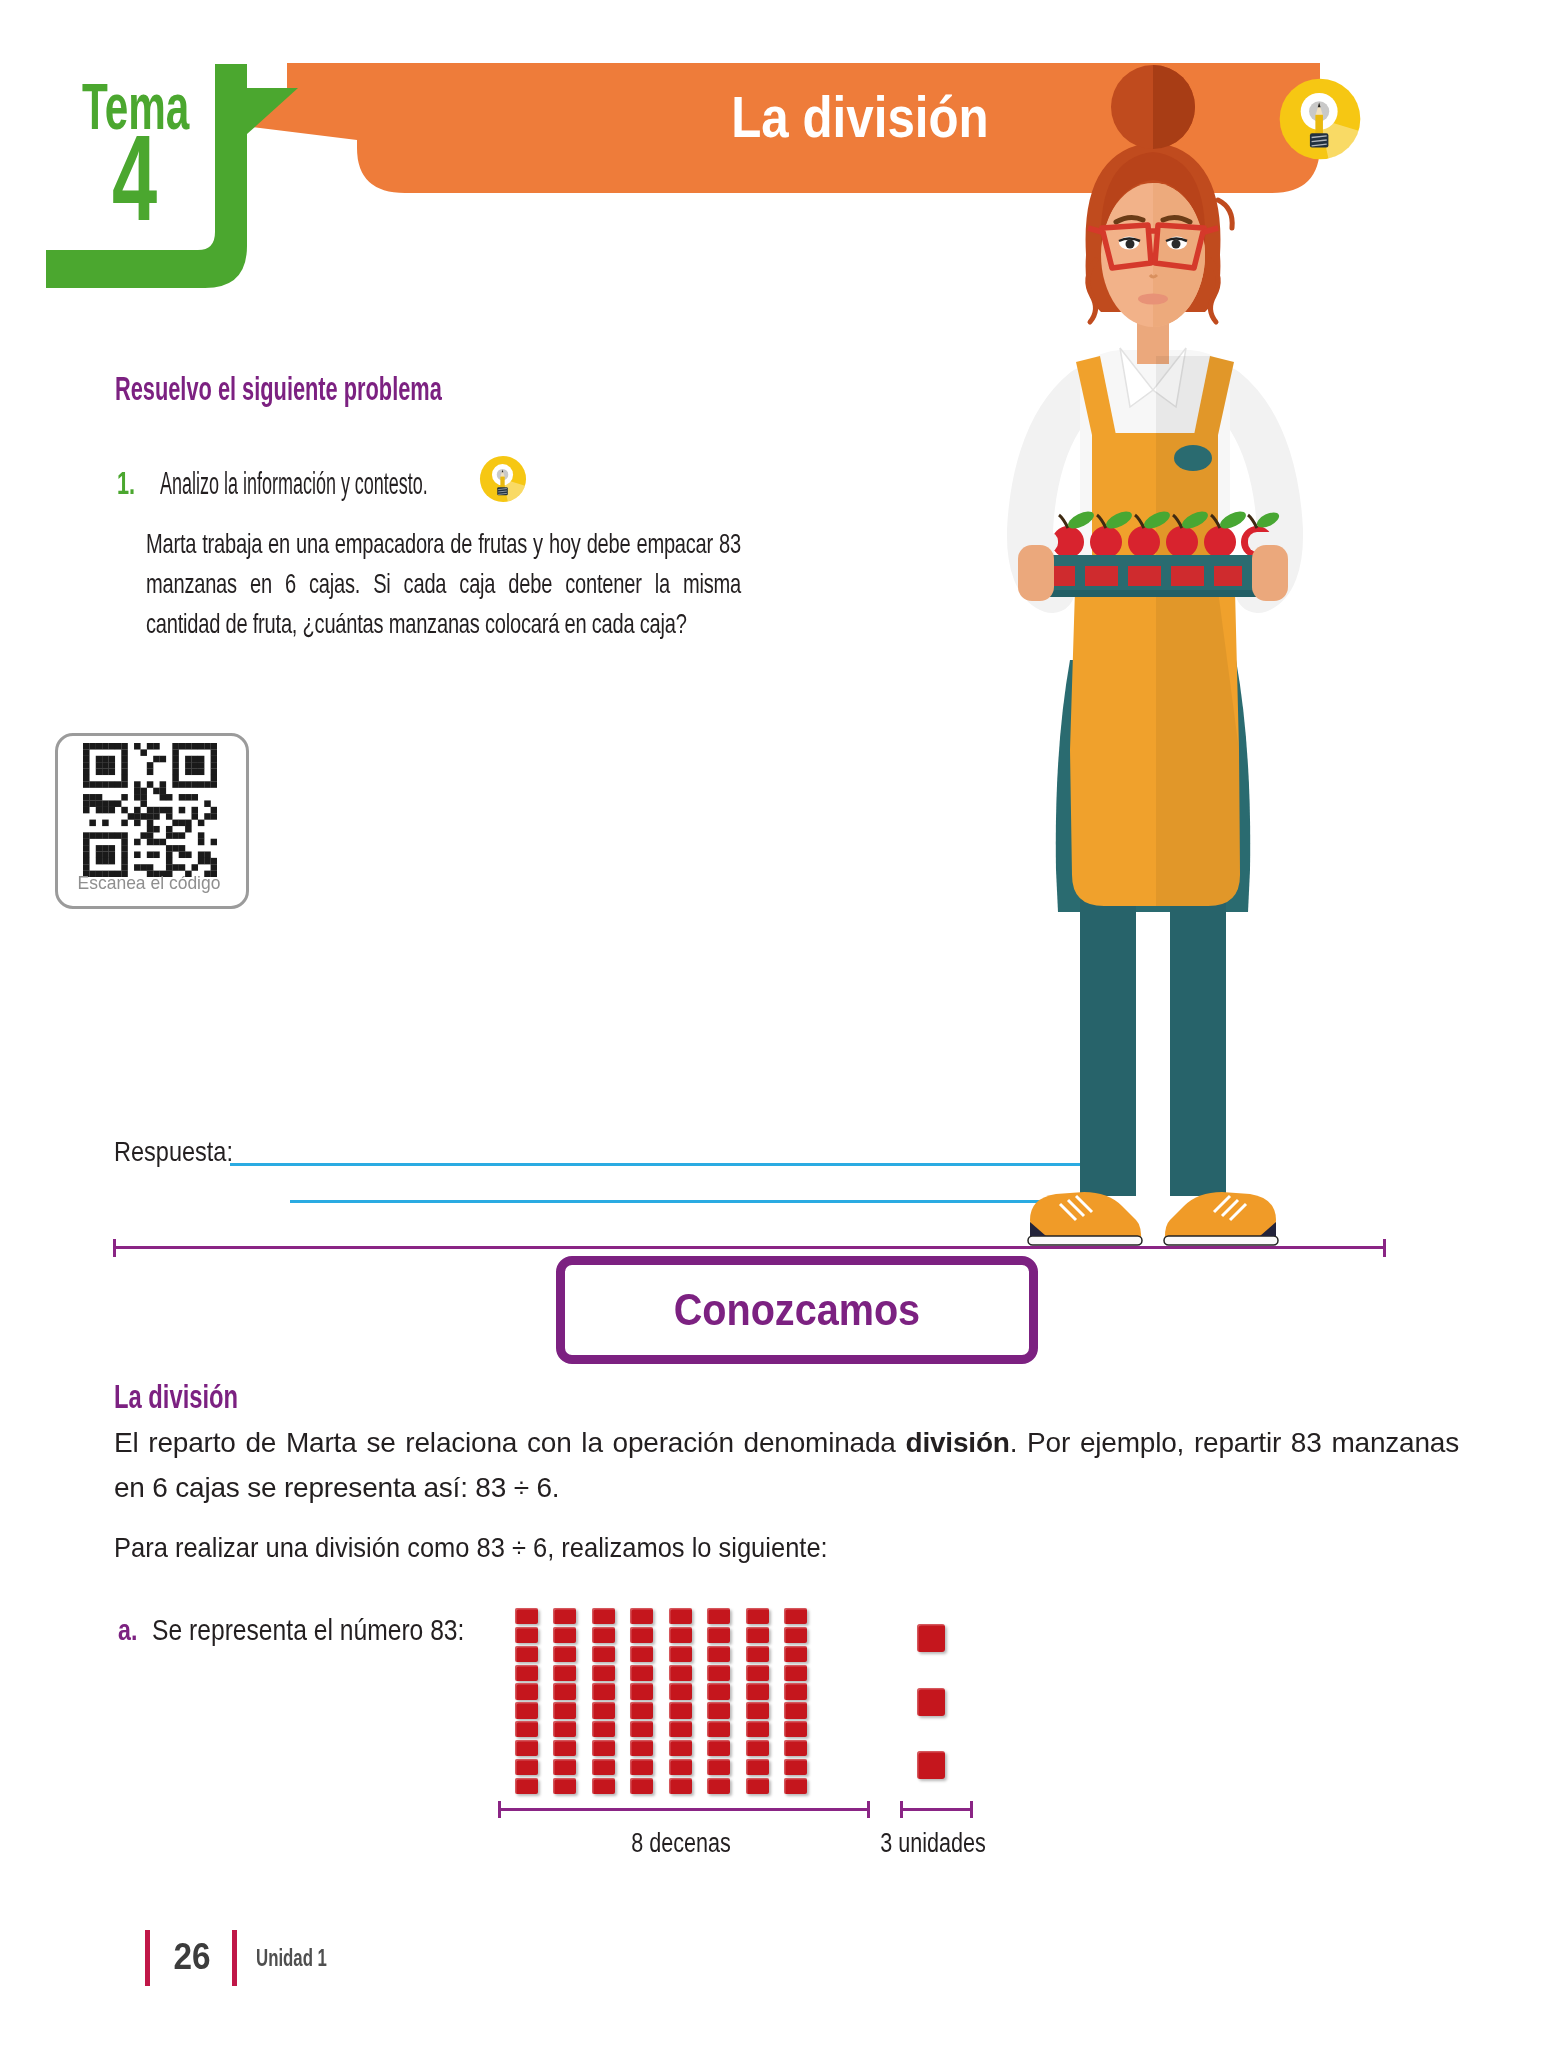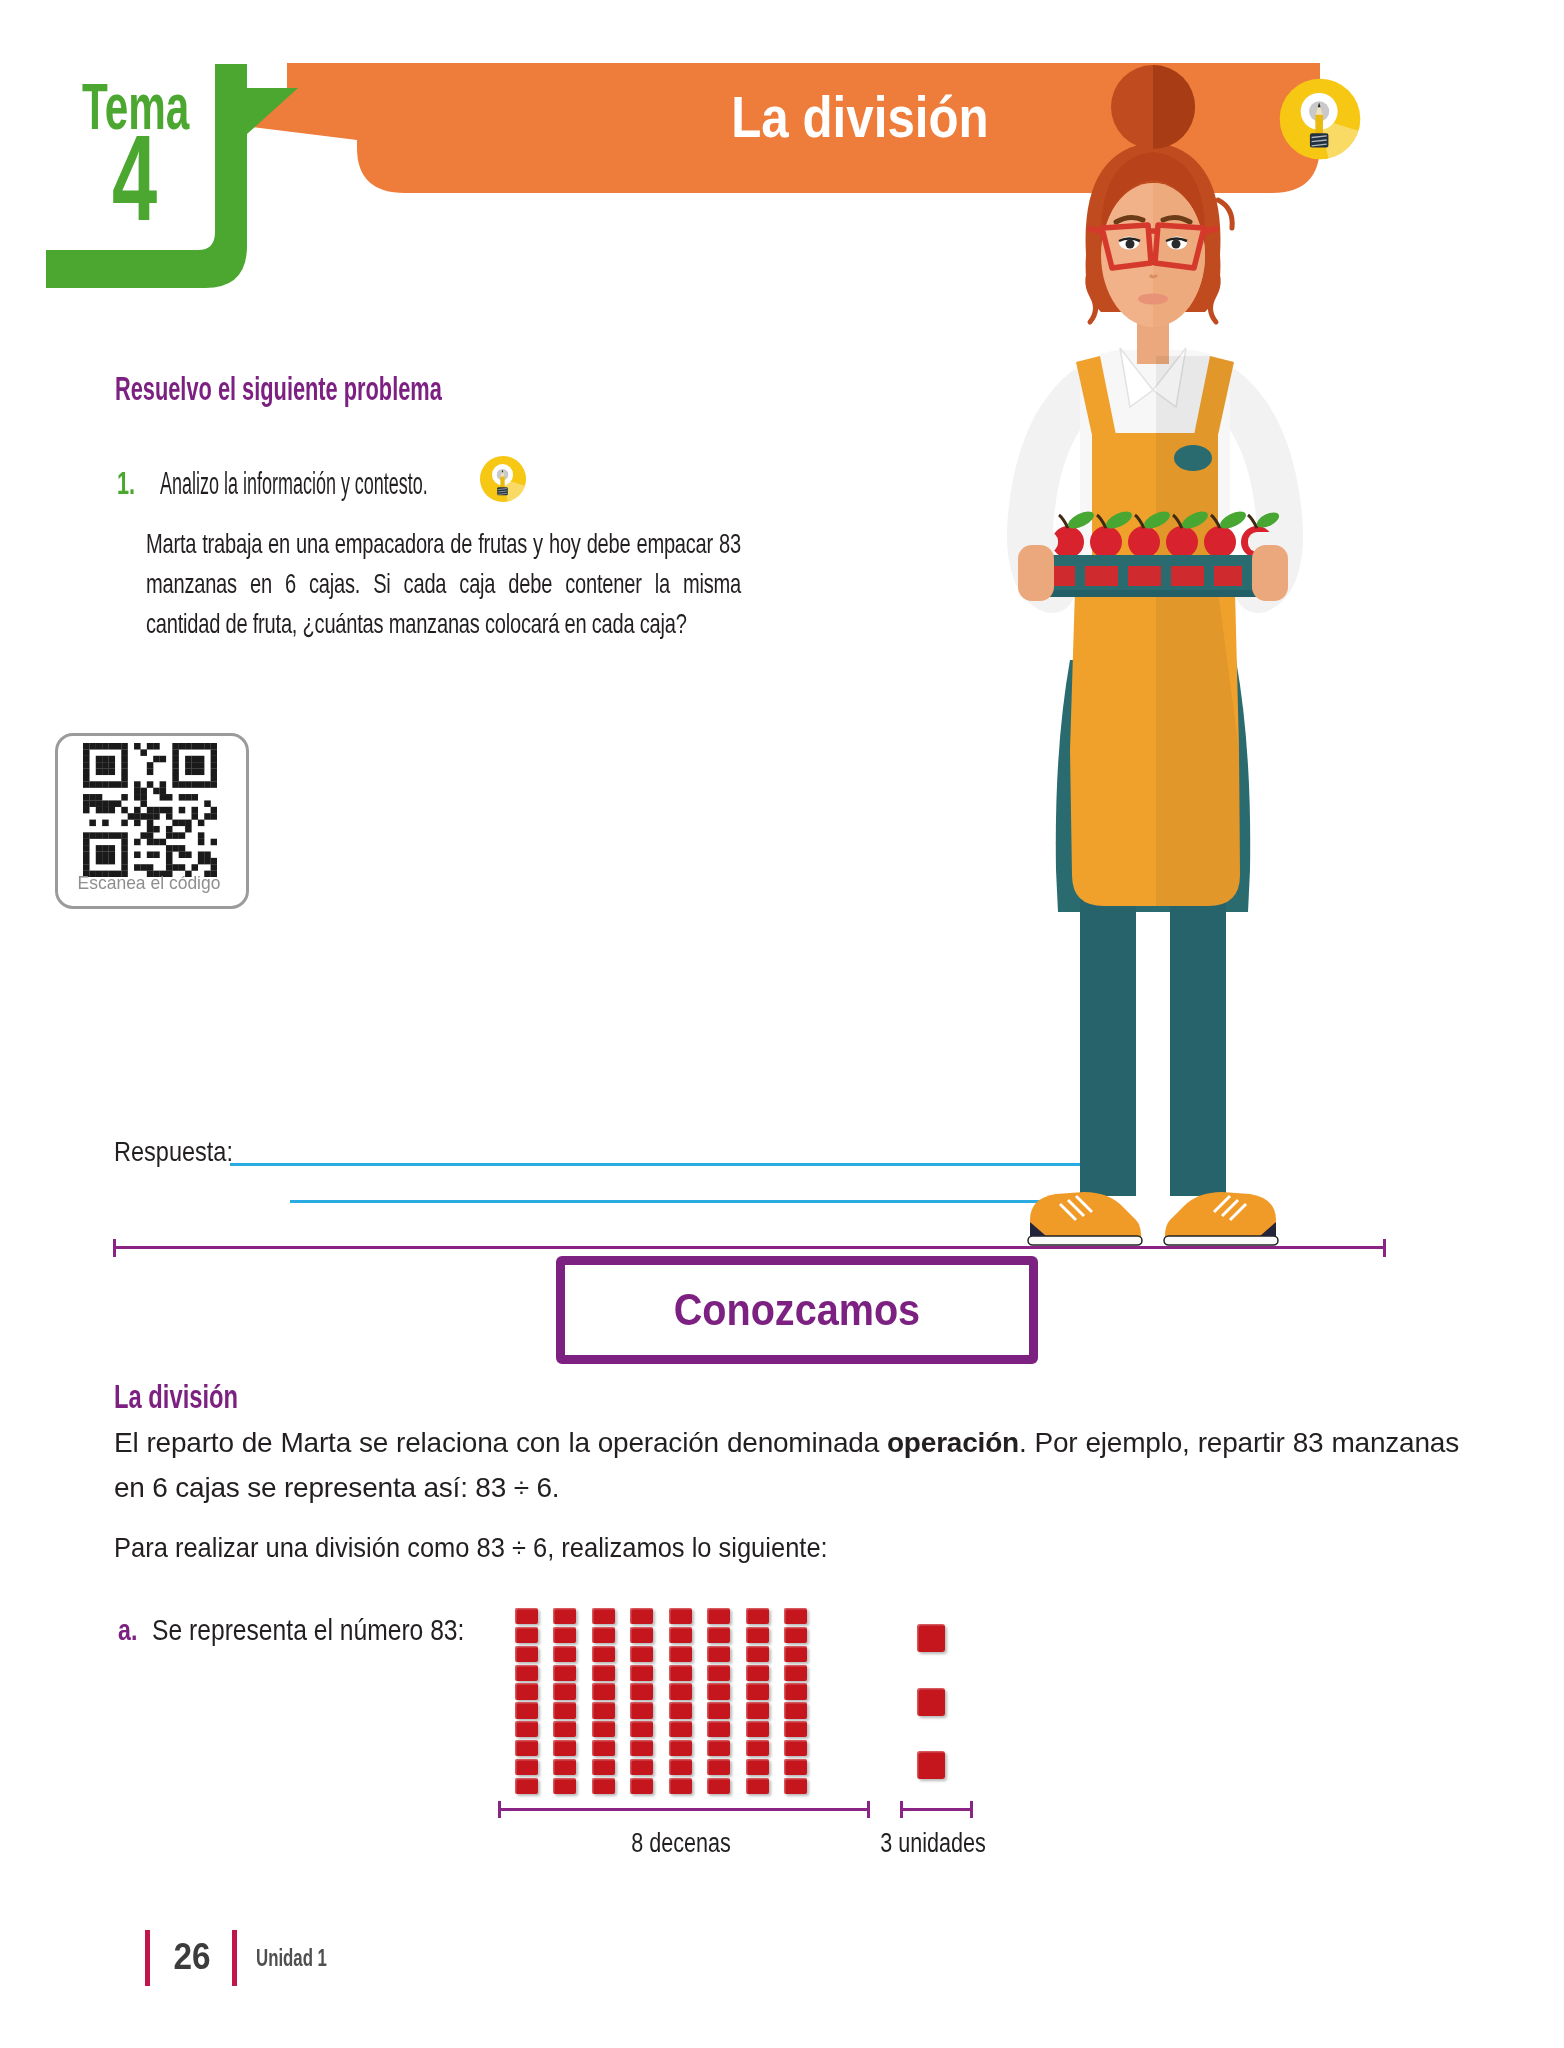--- a/index.html
+++ b/index.html
@@ -22,21 +22,21 @@
   
   #qr-box{left:55px;top:733px;width:188px;height:170px;border:3px solid #9b9b9b;border-radius:18px;background:#fff;}
   #qr-caption{left:60px;top:872px;width:178px;text-align:center;font-size:19px;color:var(--caption-gray,#8f8f8f);
               position:absolute;white-space:nowrap;transform:scaleX(.92);transform-origin:center top;}
   
   #respuesta-label{left:114px;top:1136px;font-size:28px;transform:scaleX(.84);}
   .blue-line{position:absolute;height:3px;background:var(--line-blue,#2aabe2);}
   
   .pline{position:absolute;background:var(--divider-purple,#8a2585);}
   #conozcamos-box{left:556px;top:1256px;width:464px;height:90px;border:9px solid var(--purple,#7c2181);
-                  border-radius:6px;background:#fff;display:flex;align-items:center;justify-content:center;z-index:5;}
+                  border-radius:16px;background:#fff;display:flex;align-items:center;justify-content:center;z-index:5;}
   #conozcamos-label{font-size:44px;font-weight:bold;color:var(--purple,#7c2181);transform:scaleX(.9);}
   #ladivision-heading{left:114px;top:1378px;font-size:33px;font-weight:bold;color:var(--purple,#7c2181);transform:scaleX(.72);}
   #para1{left:114px;top:1420px;width:1345px;font-size:28px;line-height:45px;letter-spacing:-.2px;text-align:justify;position:absolute;}
   #para2{left:114px;top:1532px;font-size:28px;transform:scaleX(.91);}
   #itema-label{left:118px;top:1614px;font-size:29px;font-weight:bold;color:var(--purple,#7c2181);transform:scaleX(.8);}
   #itema-text{left:152px;top:1614px;font-size:29px;transform:scaleX(.85);}
   
   #tens-rods{left:515px;top:1608px;width:292px;height:186px;display:flex;justify-content:space-between;position:absolute;}
   .rod{width:23px;display:flex;flex-direction:column;gap:2.5px;}
   .cell{flex:1;background:var(--block-red,#c5161d);border-radius:2px;
@@ -443,21 +443,21 @@
 
   <div class="pline" style="left:113px;top:1246px;width:1273px;height:3px"></div>
   <div class="pline" style="left:113px;top:1239px;width:3px;height:18px"></div>
   <div class="pline" style="left:1383px;top:1239px;width:3px;height:18px"></div>
   <div class="abs" id="conozcamos-box">
     <span id="conozcamos-label">Conozcamos</span>
   </div>
 
   <div class="t" id="ladivision-heading">La división</div>
 
-  <div id="para1"><span>El reparto de Marta se relaciona con la operación denominada </span><span class="bold">operación</span><span>. Por ejemplo, repartir 83 manzanas en 6 cajas se representa así: 83 ÷ 6.</span></div>
+  <div id="para1"><span>El reparto de Marta se relaciona con la operación denominada </span><span class="bold">división</span><span>. Por ejemplo, repartir 83 manzanas en 6 cajas se representa así: 83 ÷ 6.</span></div>
 
   <div class="t" id="para2">Para realizar una división como 83 ÷ 6, realizamos lo siguiente:</div>
   <div class="t" id="itema-label">a.</div>
   <div class="t" id="itema-text">Se representa el número 83:</div>
 
   <div id="tens-rods">
       <div class="rod">
         <div class="cell"></div>
         <div class="cell"></div>
         <div class="cell"></div>

